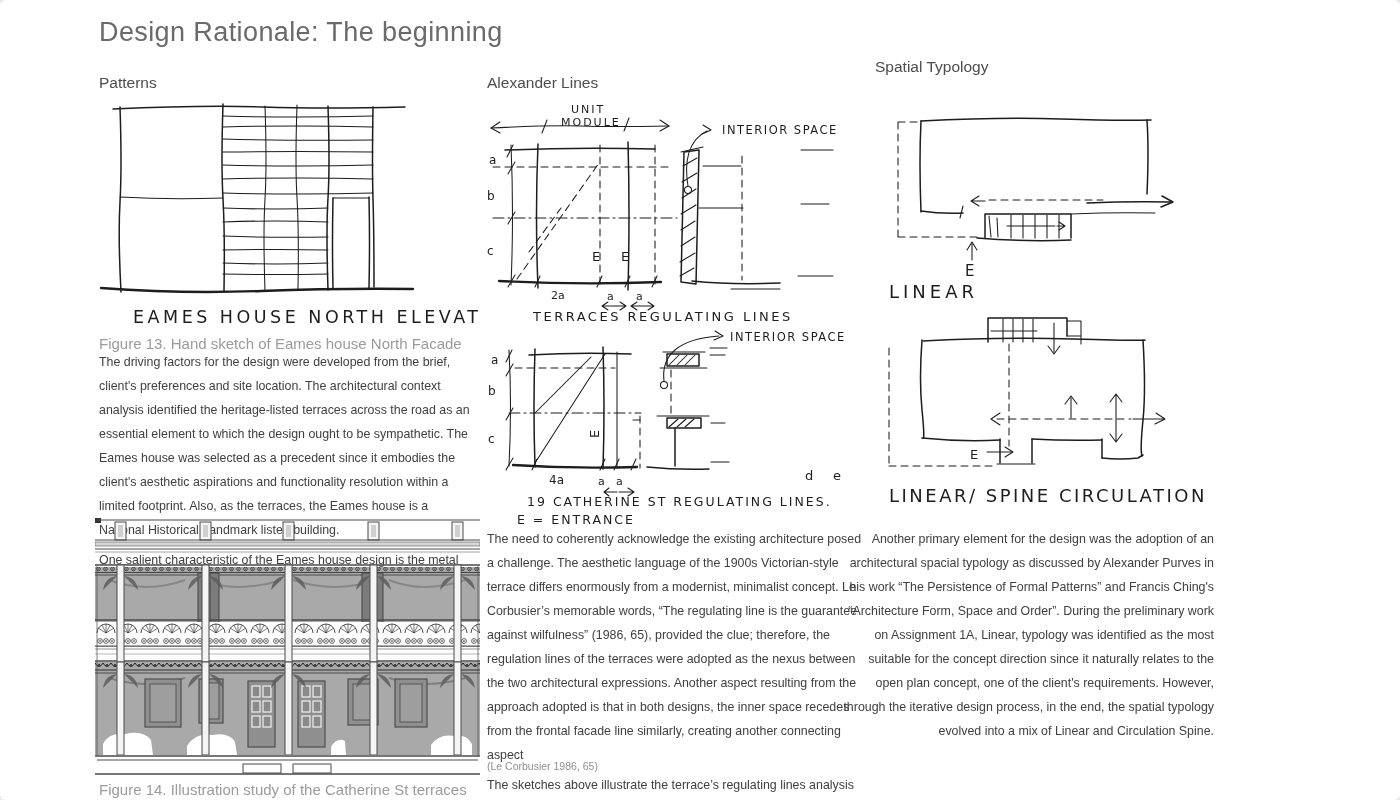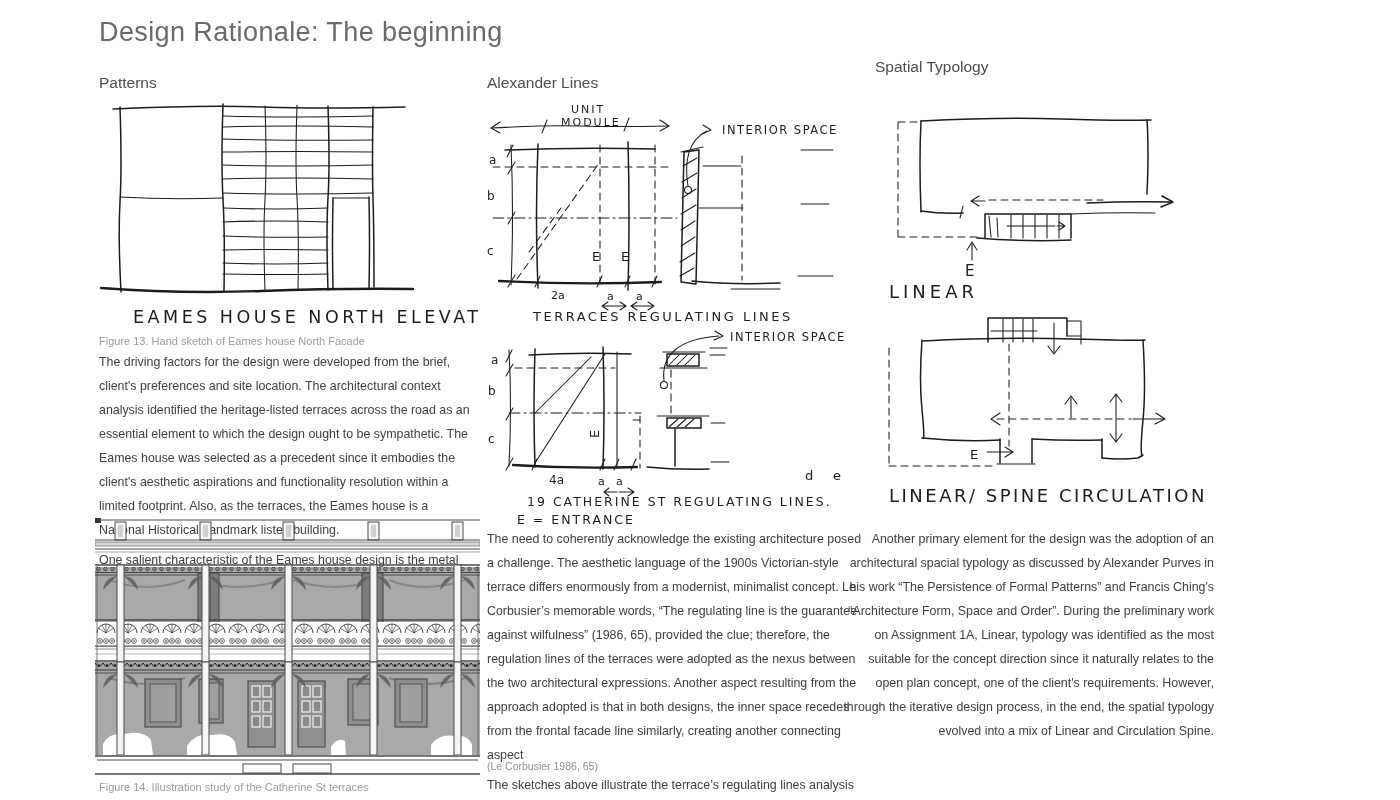--- a/index.html
+++ b/index.html
@@ -1,23 +1,23 @@
 <!DOCTYPE html>
 <html><head>
 <meta charset="utf-8">
 <style>
   html,body{margin:0;padding:0;background:#e8e8e8;}
   .canvas{position:relative;width:1400px;height:800px;background:#ffffff;overflow:hidden;
-          font-family:"Liberation Sans",sans-serif;}
+          font-family:"Liberation Sans",sans-serif;border-radius:6px;}
   .abs{position:absolute;}
   .page-title{font-size:27px;font-weight:400;color:#6a6a6a;letter-spacing:0.4px;}
   .col-header{font-size:15.5px;font-weight:400;color:#4d4d4d;}
   .body-text{font-size:12.4px;line-height:24px;color:#404040;}
   .body-text p{margin:0 0 6px 0;}
-  .figcap{font-size:11px;color:#9b9b9b;}
+  .figcap{font-size:15px;color:#9b9b9b;}
   .quote{font-size:19.5px;line-height:24px;color:#8b8b8b;padding-left:17px;text-indent:-17px;}
   .attribution{font-size:10.5px;color:#8f8f8f;}
   
   .k{fill:none;stroke:#1d1d1d;stroke-width:1.5;stroke-linecap:round;stroke-linejoin:round;}
   .k2{stroke-width:2.3;}
   .kt{stroke-width:1.05;}
   .d{stroke-dasharray:7 5;}
   .dd{stroke-dasharray:11 4 2 4;}
   .ht{font-family:"DejaVu Sans",sans-serif;fill:#1d1d1d;}
   

